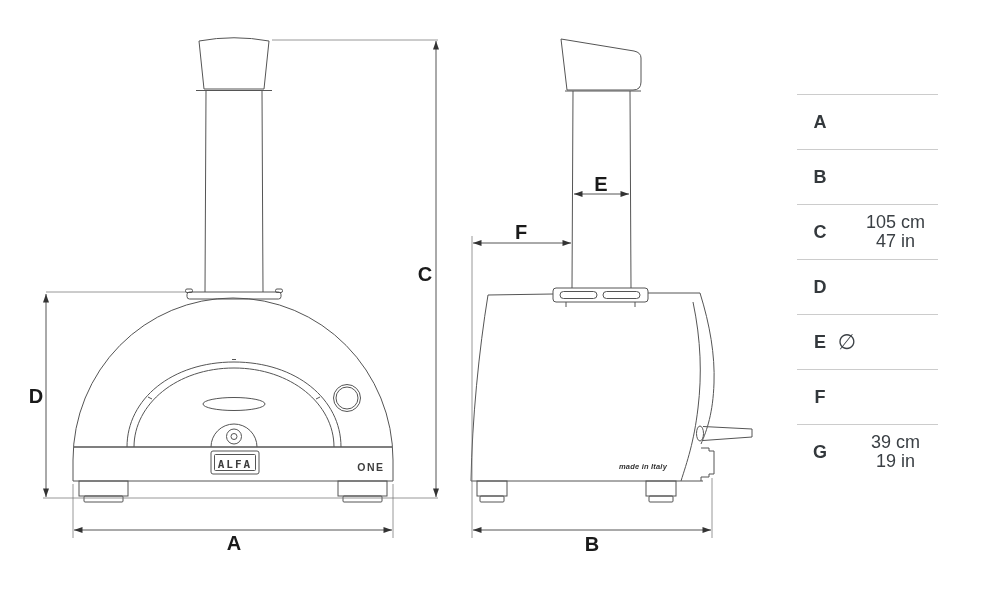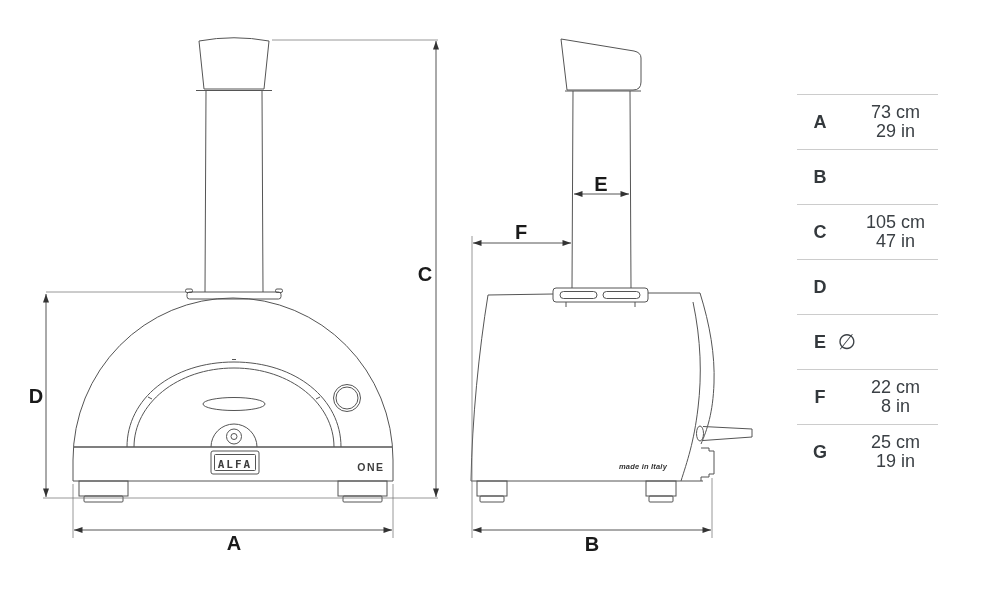--- a/index.html
+++ b/index.html
@@ -151,24 +151,20 @@
       <text class="dimlabel" text-anchor="middle" x="601" y="191">E</text>
       <text class="dimlabel" text-anchor="middle" x="521" y="239">F</text>
       <text class="dimlabel" text-anchor="middle" x="592" y="551">B</text>
     </g>
   </svg>
 
   <div class="dims-table">
     <div class="trow">
       <span class="tletter">A</span>
       <span class="tprefix"></span>
-      <span class="tvals">
-        <span>73 cm</span>
-        <span>29 in</span>
-      </span>
     </div>
     <div class="trow">
       <span class="tletter">B</span>
       <span class="tprefix"></span>
     </div>
     <div class="trow">
       <span class="tletter">C</span>
       <span class="tprefix"></span>
       <span class="tvals">
         <span>105 cm</span>
@@ -179,28 +175,24 @@
       <span class="tletter">D</span>
       <span class="tprefix"></span>
     </div>
     <div class="trow">
       <span class="tletter">E</span>
       <span class="tprefix">∅</span>
     </div>
     <div class="trow">
       <span class="tletter">F</span>
       <span class="tprefix"></span>
-      <span class="tvals">
-        <span>22 cm</span>
-        <span>8 in</span>
-      </span>
     </div>
     <div class="trow">
       <span class="tletter">G</span>
       <span class="tprefix"></span>
       <span class="tvals">
-        <span>25 cm</span>
+        <span>39 cm</span>
         <span>19 in</span>
       </span>
     </div>
   </div>
 
 </div>
 
 </body></html>

